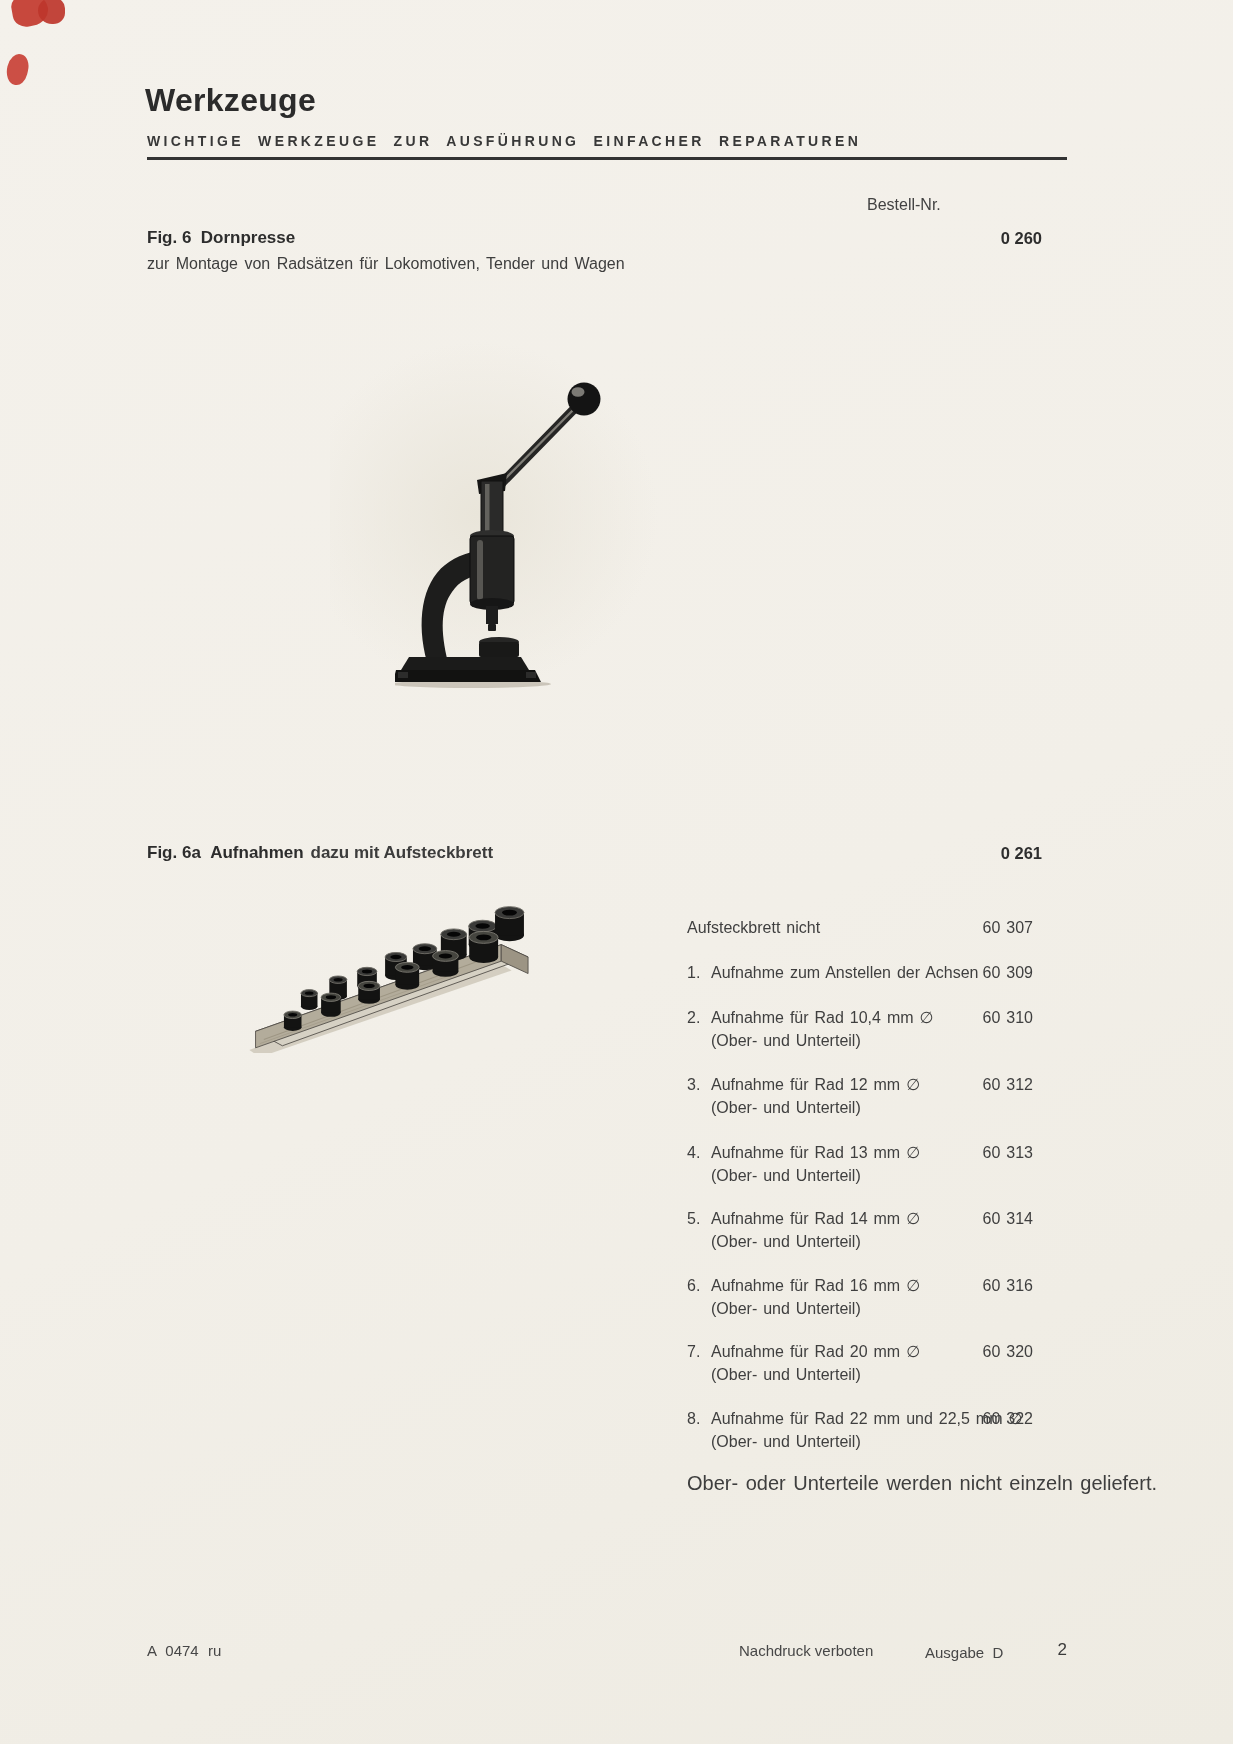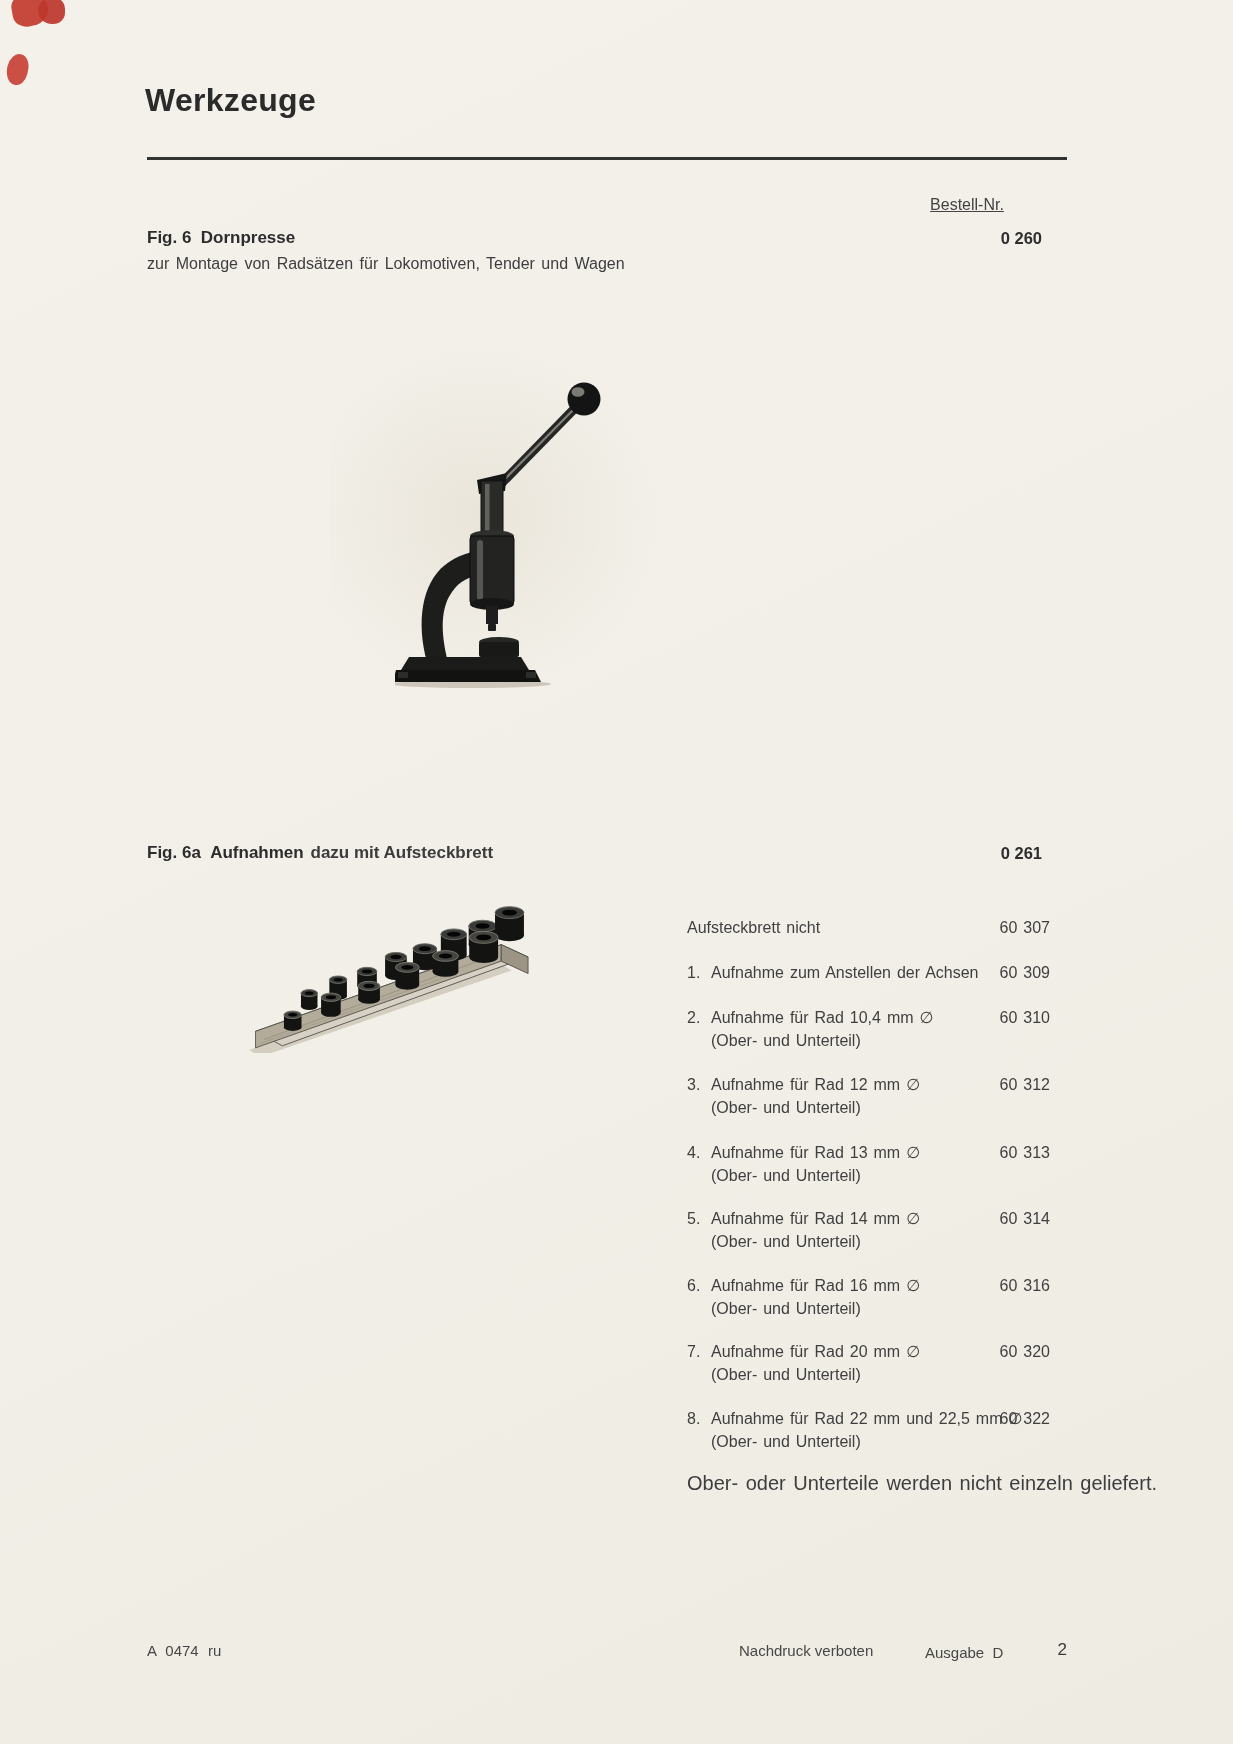--- a/index.html
+++ b/index.html
@@ -20,54 +20,55 @@
   .stamp.s3{left:7px;top:54px;width:21px;height:31px;border-radius:50% 50% 45% 55%;transform:rotate(14deg);background:#c84136;}
   .title{
     left:145px;top:82px;
     font-size:32px;font-weight:bold;letter-spacing:.3px;color:#2b2b2b;
   }
   .subtitle{
     left:147px;top:133px;
     font-size:14px;font-weight:bold;letter-spacing:.24em;word-spacing:.5em;color:#383838;
   }
   .rule{left:147px;top:157px;width:920px;height:3px;background:#333;}
-  .order-header{left:867px;top:196px;width:200px;text-align:center;font-size:16px;color:#424242;text-decoration:underline;}
+  .order-header{left:867px;top:196px;width:200px;text-align:left;font-size:16px;color:#424242;}
   .figcap{font-size:17px;color:#2d2d2d;}
   .figcap .b{font-weight:bold;}
   .figcap .gap{margin-left:.55em;}
   .figcap .reg{font-weight:bold;color:#3c3c3c;margin-left:.4em;}
   .fig6-cap{left:147px;top:228px;}
   .fig6a-cap{left:147px;top:843px;}
   .ordno{position:absolute;left:912px;width:130px;text-align:right;font-size:16.5px;font-weight:bold;color:#2e2e2e;}
   .fig6-desc{left:147px;top:255px;font-size:16px;word-spacing:2px;color:#3e3e3e;}
   .haze{left:330px;top:340px;width:330px;height:350px;
     background:radial-gradient(ellipse at 45% 50%, #e9e5da 0%, rgba(233,229,218,0) 70%);}
   .press-wrap{left:395px;top:378px;width:210px;height:310px;}
   .board-wrap{left:243px;top:893px;width:310px;height:160px;}
   .prow{position:absolute;left:687px;width:363px;font-size:16px;line-height:23px;color:#3f3f3f;word-spacing:1.5px;}
   .prow .num{display:inline-block;width:24px;}
-  .prow .ord{position:absolute;right:0;top:0;font-weight:normal;}
+  .prow .ord{position:absolute;right:17px;top:0;font-weight:normal;}
   .prow .sub{display:block;margin-left:24px;}
   .note{left:687px;top:1472px;font-size:20px;word-spacing:2px;color:#3e3e3e;}
   .footer{font-size:15px;color:#474747;}
   .f-code{left:147px;top:1642px;word-spacing:5px;}
   .f-copy{left:727px;top:1642px;margin-left:12px;}
   .f-ed{left:925px;top:1644px;word-spacing:4px;}
   .f-page{left:980px;top:1640px;width:87px;text-align:right;font-size:17px;color:#3a3a3a;}
 </style>
 </head>
 <body>
 
 <div class="page">
 
   <div class="stamp s1"></div>
   <div class="stamp s2"></div>
   <div class="stamp s3"></div>
 
   <div class="abs title">Werkzeuge</div>
+  <div class="abs subtitle">WICHTIGE WERKZEUGE ZUR AUSFÜHRUNG EINFACHER REPARATUREN</div>
   <div class="abs rule"></div>
   <div class="abs order-header">Bestell-Nr.</div>
 
   <div class="abs figcap fig6-cap">
     <span class="b">Fig. 6</span><span class="b gap">Dornpresse</span>
   </div>
   <div class="ordno" style="top:229px;text-align:right;">0 260</div>
   <div class="abs fig6-desc">zur Montage von Radsätzen für Lokomotiven, Tender und Wagen</div>
 
   <div class="abs haze"></div>

